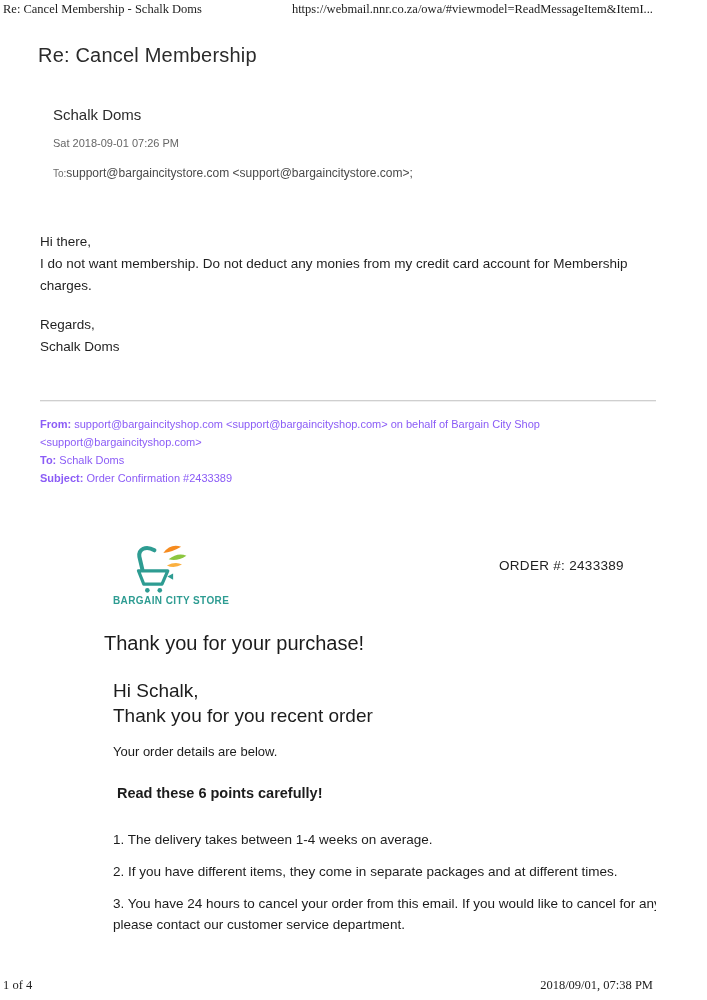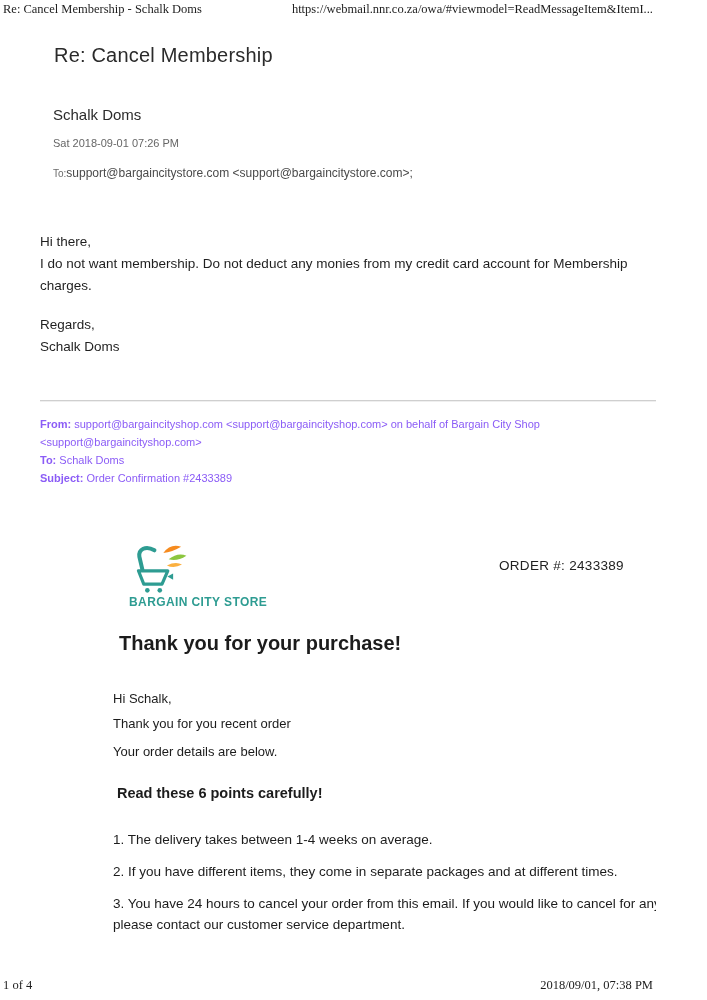--- a/index.html
+++ b/index.html
@@ -17,45 +17,45 @@
   .print-header, .print-footer {
     position:absolute; left:3px; right:3px;
     display:flex; justify-content:space-between;
     font-family:"Liberation Serif", serif;
     font-size:12.5px; color:#1d1d1d;
   }
   .print-header { top:2px; }
   .print-footer { top:978px;gap:16px; }
 
   
-  .subject { position:absolute; top:44px; left:38px; font-size:20px; color:#2b2b2b; font-weight:400; letter-spacing:.2px;margin-left:16px; }
+  .subject { position:absolute; top:44px; left:38px; font-size:20px; color:#2b2b2b; font-weight:400; letter-spacing:.2px; }
   .sender  { position:absolute; top:106px; left:53px; font-size:15px; color:#2b2b2b; }
   .msgdate { position:absolute; top:137px; left:53px; font-size:11px; color:#666; }
   .toline  { position:absolute; top:166px; left:53px; font-size:12px; color:#4a4a4a; }
   .toline .tolabel { font-size:10px; color:#6b6b6b; }
 
   
   .body { position:absolute; top:231px; left:40px; width:612px; font-size:13.5px; line-height:22px; color:#1f1f1f; }
   .body .para { }
   .body .signoff { margin-top:17px; }
 
   .divider { position:absolute; top:400px; left:40px; width:630px; height:2px; background:#cfcfcf; border-bottom:1px solid #efefef; }
 
   
   .quoted { position:absolute; top:415px; left:40px; width:618px; font-size:11px; line-height:18px; color:#8b5cf6; }
   .quoted p b { font-weight:bold; }
 
   
   .logo { position:absolute; top:543px; left:113px; width:90px; text-align:center; }
   .logo svg { display:block; margin:0 auto; }
-  .logo-text { font-size:12px; font-weight:bold; color:#2E9C92; letter-spacing:.4px; white-space:nowrap;margin-left:16px; }
+  .logo-text { font-size:10px; font-weight:bold; color:#2E9C92; letter-spacing:.4px; white-space:nowrap; }
   .order-num { position:absolute; top:558px; left:499px; font-size:13.5px; color:#222; letter-spacing:.3px; }
 
-  .thanks { position:absolute; top:632px; left:119px; font-size:20px; color:#1c1c1c; font-weight:700; }
-  .greet  { position:absolute; top:678px; left:113px; font-size:13px; line-height:25px; color:#1c1c1c;margin-top:8px; }
+  .thanks { position:absolute; top:632px; left:104px; font-size:20px; color:#1c1c1c; font-weight:400; }
+  .greet  { position:absolute; top:678px; left:113px; font-size:19px; line-height:25px; color:#1c1c1c; }
   .note   { position:absolute; top:744px; left:113px; font-size:13px; color:#1c1c1c; }
   .points-head { position:absolute; top:785px; left:117px; font-size:14.5px; font-weight:bold; color:#1c1c1c; }
   .points { position:absolute; top:829px; left:113px; width:600px; font-size:13.5px; line-height:21px; color:#1c1c1c; }
   .points p { margin-bottom:11px; }
 </style>
 </head>
 <body>
 
 <div class="page">
 

